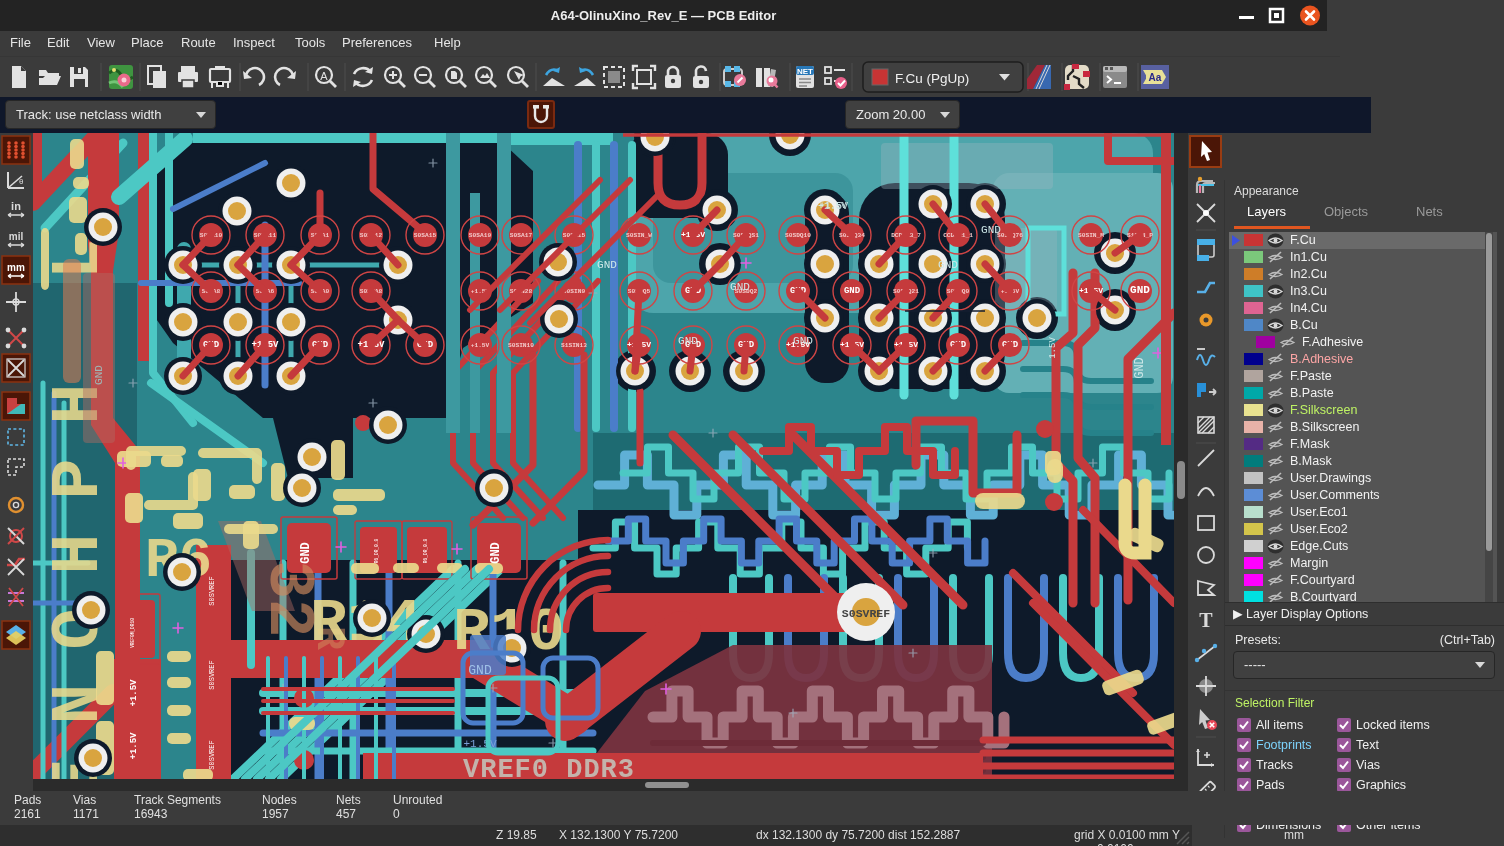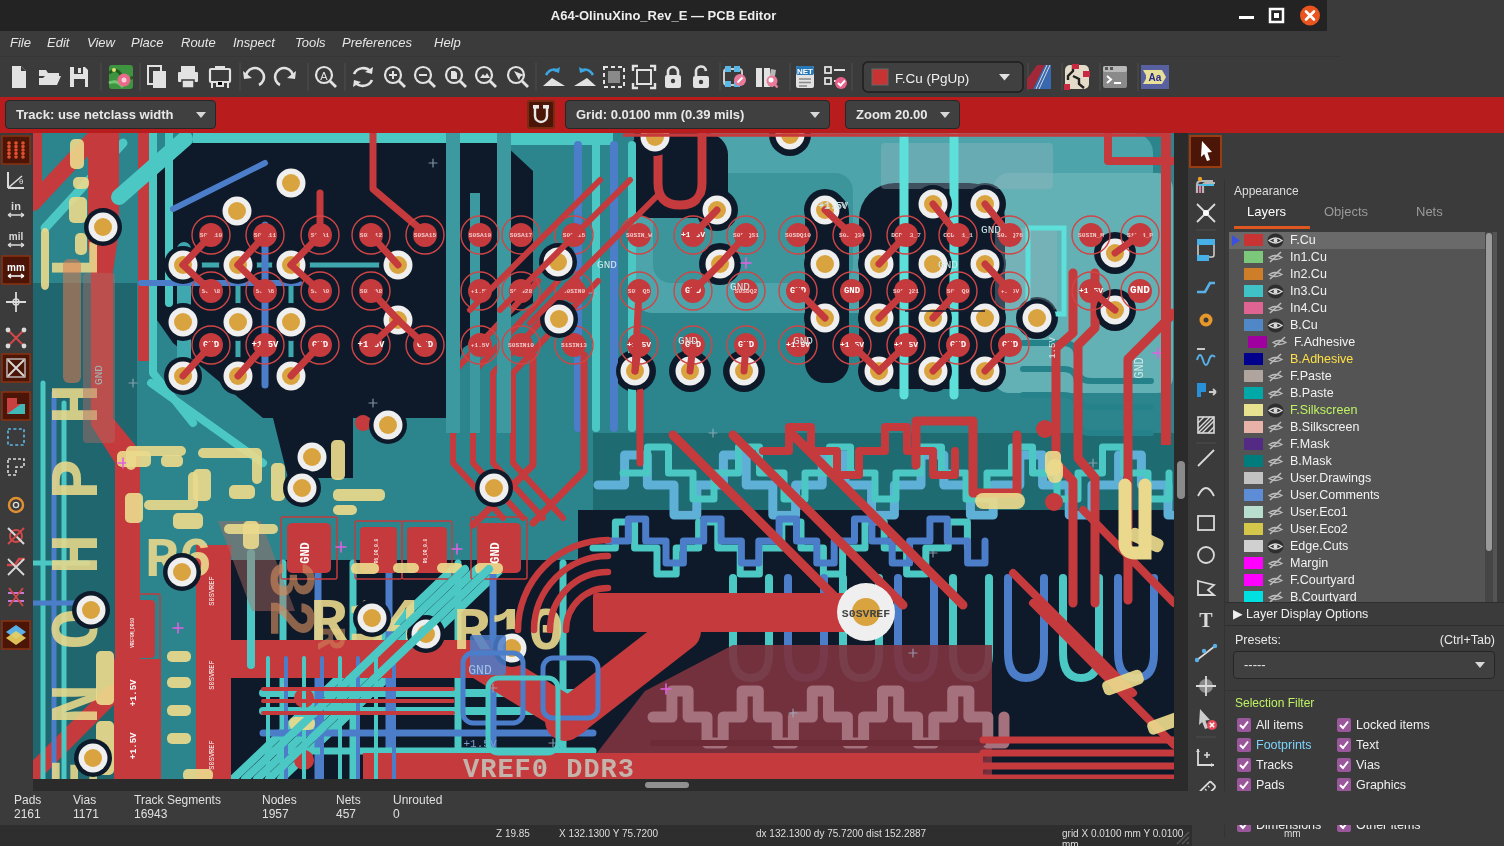--- a/index.html
+++ b/index.html
@@ -6,26 +6,26 @@
   html,body { width:1504px; height:846px; overflow:hidden; background:#3b3b3b;
     font-family:"Liberation Sans", sans-serif; }
   .abs { position:absolute; }
   #app { position:relative; width:1504px; height:846px; }
   
   #titlebar { left:0; top:0; width:1327px; height:31px; background:#232323; }
   #title { width:100%; text-align:center; color:#eeeeee; font-weight:bold;
     font-size:13px; line-height:31px; }
   
   #menubar { left:0; top:31px; width:1340px; height:26px; background:#3b3b3b;
-    color:#e6e6e6; font-size:13px; border-bottom:1px solid #363636;font-style:italic;}
+    color:#e6e6e6; font-size:13px; border-bottom:1px solid #363636;}
   .menuitem { position:absolute; top:4px; }
   
   #toolbar { left:0; top:57px; width:1504px; height:40px; background:#3b3b3b; }
   
-  #row2 { left:0; top:97px; width:1504px; height:36px; background:#b91c1c;font-weight:bold; }
+  #row2 { left:0; top:97px; width:1371px; height:36px; background:#0f172a; }
   .drop { position:absolute; top:3px; height:29px; background:#404040;
     border:1px solid #262626; border-radius:4px; color:#e8e8e8; font-size:13px;
     line-height:27px; padding-left:10px; }
   .drop .arr { position:absolute; right:9px; top:11px; width:0; height:0;
     border-left:5px solid transparent; border-right:5px solid transparent;
     border-top:6px solid #d8d8d8; }
   
   #lefttb { left:0; top:133px; width:33px; height:658px; background:#3b3b3b; }
   
   #canvas { left:33px; top:133px; width:1141px; height:646px; background:#2c858c; overflow:hidden;}
@@ -37,21 +37,21 @@
     background:#8a8a8a; border-radius:4px; }
   
   #righttb { left:1188px; top:133px; width:36px; height:658px; background:#3b3b3b; }
   
   #panel { left:1224px; top:133px; width:280px; height:658px; background:#3b3b3b;
     border-left:1px solid #333333; color:#e8e8e8;margin-top:47px; }
   
   #status1 { left:0; top:791px; width:1504px; height:34px; background:#3b3b3b;
     color:#e0e0e0; font-size:12px; }
   #status2 { left:0; top:825px; width:1192px; height:21px; background:#2e2e2e;
-    color:#dddddd; font-size:10px; }
+    color:#dddddd; font-size:12px;text-align:center; }
   .s1 { position:absolute; top:2px; }
   .s1 b { display:block; font-weight:normal; }
   .s2 { position:absolute; top:3px; }
 </style>
 </head>
 <body>
 <div id="app">
 
   <div id="titlebar" class="abs">
     <div id="title">A64-OlinuXino_Rev_E — PCB Editor</div>
@@ -262,21 +262,20 @@
 
   <div id="row2" class="abs">
     <div class="drop" style="left:5px; width:211px;">Track: use netclass width<span class="arr"></span></div>
     <div class="abs" style="left:527px;top:3px;width:28px;height:29px;background:#4b1607;border:2px solid #7a2a10;border-radius:3px;">
       <svg width="24" height="25">
           <path d="M6 5 v9 a6 6 0 0 0 12 0 v-9" fill="none" stroke="#e8e8e8" stroke-width="2.4"></path>
           <rect x="4" y="3" width="6" height="3.6" fill="#e8e8e8"></rect>
           <rect x="14" y="3" width="6" height="3.6" fill="#e8e8e8"></rect>
         </svg>
     </div>
-    <div class="drop" style="left:565px; width:265px;">Grid: 0.0100 mm (0.39 mils)<span class="arr"></span></div>
     <div class="drop" style="left:845px; width:115px;">Zoom 20.00<span class="arr"></span></div>
   </div>
 
   <div id="lefttb" class="abs"><svg width="33" height="658">
         <rect x="2" y="3.0" width="28" height="28" fill="#4b1607" stroke="#8a3210" stroke-width="1.5"></rect>
         <g transform="translate(16,17.0)">
           <circle cx="-7" cy="-7" r="1.8" fill="#e05030"></circle>
           <circle cx="-7" cy="0" r="1.8" fill="#e05030"></circle>
           <circle cx="-7" cy="7" r="1.8" fill="#e05030"></circle>
           <circle cx="0" cy="-7" r="1.8" fill="#e05030"></circle>
@@ -1138,35 +1137,35 @@
         </div>
         <div class="abs" style="left:0;top:85px;width:256px;height:17px;">
           <div class="abs" style="left:15px;top:2px;width:19px;height:12px;background:#4f87c7"></div>
           <svg class="abs" style="left:38px;top:1px" width="17" height="15">
             <ellipse cx="8.5" cy="7.5" rx="8" ry="7" fill="#2e2e2e"></ellipse>
             <path d="M2 7.5 Q8.5 2.5 15 7.5 Q8.5 12.5 2 7.5 Z" fill="none" stroke="#d8d8d8" stroke-width="1.4"></path>
             <circle cx="8.5" cy="7.5" r="2" fill="#d8d8d8"></circle>
           </svg>
           <span class="abs" style="left:61px;top:1px;font-size:12.5px;color:#f2f2f2">B.Cu</span>
         </div>
-        <div class="abs" style="left:4px;top:102px;width:256px;height:17px;">
+        <div class="abs" style="left:12px;top:102px;width:256px;height:17px;">
           <div class="abs" style="left:15px;top:2px;width:19px;height:12px;background:#a000a0"></div>
           <svg class="abs" style="left:38px;top:1px" width="17" height="15">
             <path d="M2 7.5 Q8.5 3.5 15 7.5 Q8.5 11.5 2 7.5 Z" fill="none" stroke="#bdbdbd" stroke-width="1.3"></path>
             <path d="M3 12 L14 2" stroke="#bdbdbd" stroke-width="1.6"></path>
           </svg>
           <span class="abs" style="left:61px;top:1px;font-size:12.5px;color:#f2f2f2">F.Adhesive</span>
         </div>
         <div class="abs" style="left:0;top:119px;width:256px;height:17px;">
           <div class="abs" style="left:15px;top:2px;width:19px;height:12px;background:#00008d"></div>
           <svg class="abs" style="left:38px;top:1px" width="17" height="15">
             <path d="M2 7.5 Q8.5 3.5 15 7.5 Q8.5 11.5 2 7.5 Z" fill="none" stroke="#bdbdbd" stroke-width="1.3"></path>
             <path d="M3 12 L14 2" stroke="#bdbdbd" stroke-width="1.6"></path>
           </svg>
-          <span class="abs" style="left:61px;top:1px;font-size:12.5px;color:#fde047">B.Adhesive</span>
+          <span class="abs" style="left:61px;top:1px;font-size:12.5px;color:#fca5a5">B.Adhesive</span>
         </div>
         <div class="abs" style="left:0;top:136px;width:256px;height:17px;">
           <div class="abs" style="left:15px;top:2px;width:19px;height:12px;background:#b0a49e"></div>
           <svg class="abs" style="left:38px;top:1px" width="17" height="15">
             <path d="M2 7.5 Q8.5 3.5 15 7.5 Q8.5 11.5 2 7.5 Z" fill="none" stroke="#bdbdbd" stroke-width="1.3"></path>
             <path d="M3 12 L14 2" stroke="#bdbdbd" stroke-width="1.6"></path>
           </svg>
           <span class="abs" style="left:61px;top:1px;font-size:12.5px;color:#f2f2f2">F.Paste</span>
         </div>
         <div class="abs" style="left:0;top:153px;width:256px;height:17px;">

